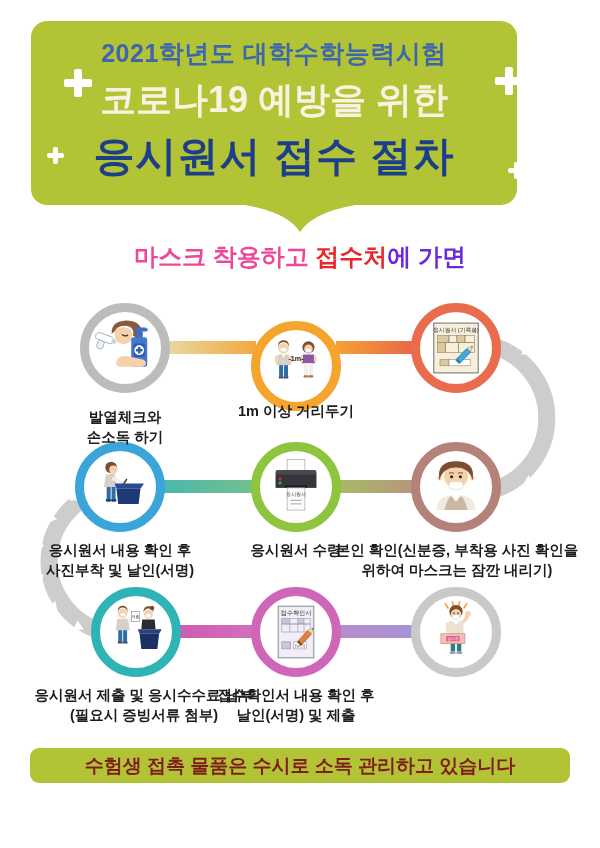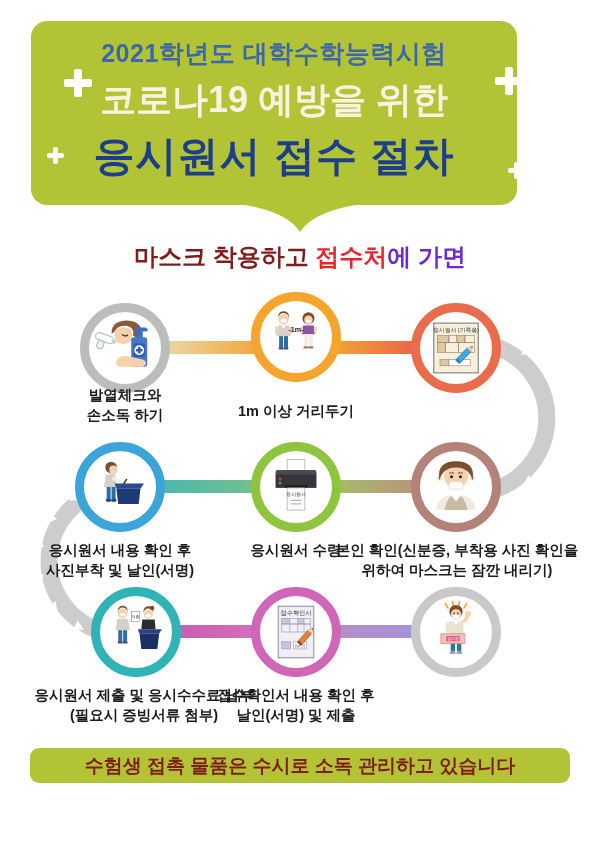--- a/index.html
+++ b/index.html
@@ -45,21 +45,21 @@
     <div class="h3" style="color: rgb(29, 63, 137);">응시원서 접수 절차</div>
   </div>
   <svg class="tail" width="140" height="32" viewBox="0 0 140 32">
     <path d="M0,0 Q55,6 70,29 Q85,6 140,0 Z" fill="#b2c435"></path>
   </svg>
   <div class="plus" style="left:64px;top:69px;width:28px;height:28px;"></div>
   <div class="plus" style="left:47px;top:147px;width:17px;height:17px;"></div>
   <div class="plus" style="left:495px;top:67px;width:28px;height:28px;"></div>
   <div class="plus" style="left:508px;top:162px;width:17px;height:17px;"></div>
 
-  <div class="subtitle"><span style="color: #7f1d1d;">마스크 착용하고 </span><span style="color: rgb(232, 38, 44); margin-top: 16px;">접수처</span><span style="color: #6d28d9;">에 가면</span></div>
+  <div class="subtitle"><span style="color: #ec4899;">마스크 착용하고 </span><span style="color: rgb(232, 38, 44); margin-top: 16px;">접수처</span><span style="color: #6d28d9;">에 가면</span></div>
 
   <svg class="curves" width="600" height="848" viewBox="0 0 600 848">
     <defs>
       <marker id="arw" viewBox="-6 -6 12 12" markerWidth="13" markerHeight="13" refX="0" refY="0" orient="auto" markerUnits="userSpaceOnUse">
         <path d="M-4,-5 L5,0 L-4,5 Z" fill="#ffffff"></path>
       </marker>
     </defs>
     <path d="M489,345 A75,75 0 0 1 489,491" fill="none" stroke="#cdcdcd" stroke-width="17" stroke-linecap="round"></path>
     <path d="M496.5,342.3 L527.5,352 L551.4,374 L563.9,404 L563.9,430 L551.4,460 L527.5,482 L496.5,491.7" fill="none" stroke="rgba(0,0,0,0)" stroke-width="1" marker-mid="url(#arw)"></path>
     <path d="M110,489 A73,73 0 0 0 110,633" fill="none" stroke="#cdcdcd" stroke-width="17" stroke-linecap="round"></path>
@@ -88,21 +88,21 @@
       <rect x="49" y="17.5" width="7" height="7" fill="#3a6fc8"></rect>
       <rect x="43" y="24" width="18" height="33" rx="3" fill="#4376cd"></rect>
       <rect x="45.5" y="31" width="13" height="15" rx="2" fill="#2f5cb0"></rect>
       <circle cx="52" cy="38.5" r="5.5" fill="#ffffff"></circle>
       <rect x="50.6" y="34.8" width="2.8" height="7.4" fill="#2f5cb0"></rect>
       <rect x="48.3" y="37.1" width="7.4" height="2.8" fill="#2f5cb0"></rect>
       <path d="M26,52 Q28,44 38,45 L56,49 Q61,51 59,55 Q57,58 50,57 L32,57 Q25,57 26,52 Z" fill="#f6d2ac"></path>
     </svg>
   </div>
 
-  <div class="node" style="left: 251px; top: 292px; border-color: rgb(245, 165, 45);">
+  <div class="node" style="left: 251px; top: 321px; border-color: rgb(245, 165, 45);">
     <svg viewBox="0 0 72 72">
       <circle cx="22" cy="16" r="6" fill="#f6d2ac"></circle>
       <path d="M16,15 a6,6 0 0 1 12,0 l0,-3 a6,5 0 0 0 -12,0 z" fill="#7a4e30"></path>
       <rect x="18.5" y="15.5" width="7" height="4.5" rx="2" fill="#fff" stroke="#d8d8d8" stroke-width="0.6"></rect>
       <path d="M16,23 L28,23 L30,35 L14,35 Z" fill="#d6d0c8"></path>
       <path d="M20,23 L24,23 L22,27 Z" fill="#fff"></path>
       <rect x="12.5" y="24" width="3" height="9" rx="1.5" fill="#f6d2ac"></rect>
       <rect x="28.5" y="24" width="3" height="9" rx="1.5" fill="#f6d2ac"></rect>
       <rect x="17" y="35" width="4.5" height="13" fill="#2e6da4"></rect>
       <rect x="22.5" y="35" width="4.5" height="13" fill="#2e6da4"></rect>
@@ -257,21 +257,21 @@
       <rect x="30" y="42" width="5" height="16" fill="#2e7d8c"></rect>
       <rect x="37" y="42" width="5" height="16" fill="#2e7d8c"></rect>
       <rect x="29" y="58" width="6.5" height="2.8" rx="1.2" fill="#9aa0a8"></rect>
       <rect x="36.5" y="58" width="6.5" height="2.8" rx="1.2" fill="#9aa0a8"></rect>
       <rect x="19" y="38" width="27" height="11" fill="#f5c0b4" stroke="#c98b80" stroke-width="0.8"></rect>
       <rect x="25" y="40.5" width="15" height="6" fill="#d9608a"></rect>
       <text x="32.5" y="45.3" font-size="4.3" fill="#fff" text-anchor="middle">접수증</text>
     </svg>
   </div>
 
-  <div class="label" style="left:125px;top:386px;">
+  <div class="label" style="left:125px;top:408px;">
     <span>발열체크와</span>
       <span>손소독 하기</span>
   </div>
   <div class="label" style="left:296px;top:402px;">
     <span>1m 이상 거리두기</span>
       <span></span>
   </div>
   <div class="label" style="left:120px;top:541px;">
     <span>응시원서 내용 확인 후</span>
       <span>사진부착 및 날인(서명)</span>

